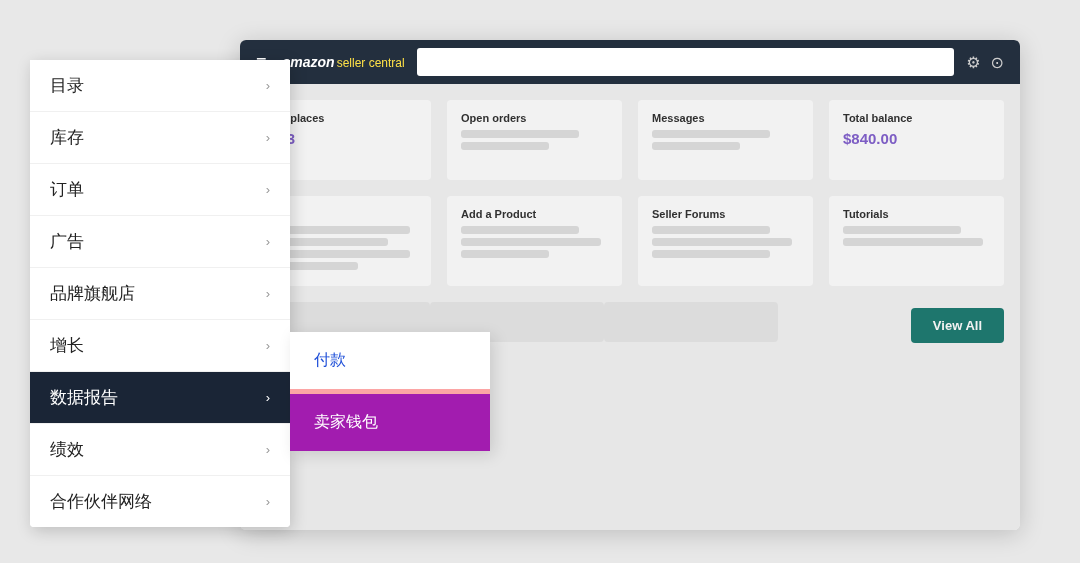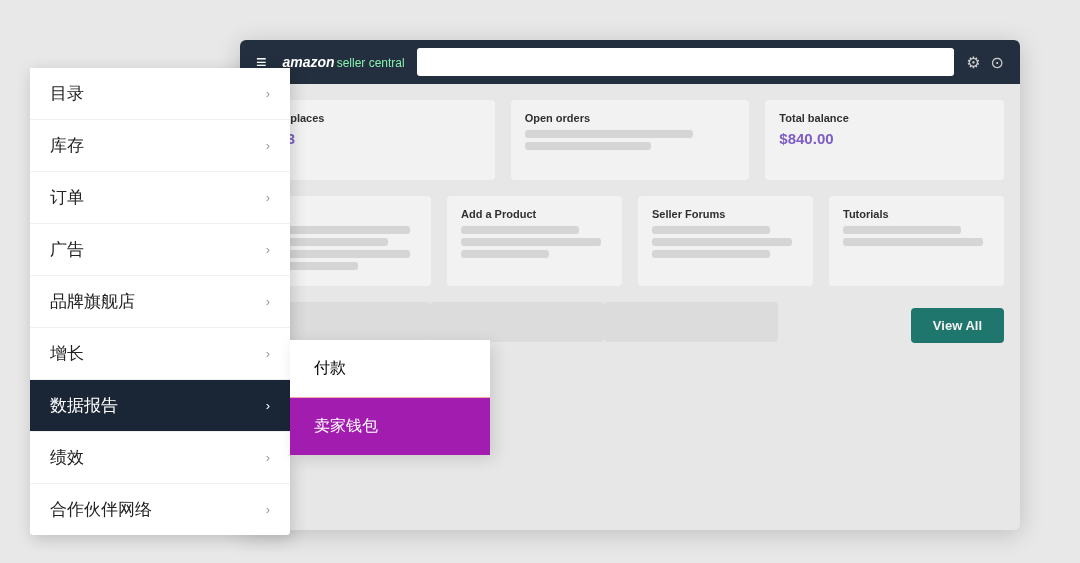--- a/index.html
+++ b/index.html
@@ -60,21 +60,21 @@
     }
 
     .amazon-logo .amazon-text {
       color: #fff;
       font-size: 14px;
       font-weight: bold;
       font-style: italic;
     }
 
     .amazon-logo .seller-central-text {
-      color: #86efac;
+      color: #fde047;
       font-size: 12px;
     }
 
     .search-bar {
       flex: 1;
       background: #fff;
       border-radius: 3px;
       height: 28px;
       display: flex;
       align-items: center;
@@ -192,21 +192,21 @@
     .bottom-card {
       background: #e8e8e8;
       border-radius: 4px;
       height: 40px;
       flex: 1;
     }
 
     
     .dropdown-overlay {
       position: absolute;
-      top: 8px;
+      top: 0;
       left: 30px;
       width: 260px;
       height: 485px;
       display: flex;
       flex-direction: column;
     }
 
     
     .main-menu {
       background: #fff;
@@ -244,23 +244,23 @@
       color: #999;
     }
 
     .menu-item.active .chevron {
       color: #fff;
     }
 
     .submenu-item {
       padding: 18px 24px;
       font-size: 16px;
-      color: #000000;
+      color: #1d4ed8;
       cursor: pointer;
-      border-bottom: 1px solid #fca5a5;
+      border-bottom: 5px solid #fca5a5;
       background: #fff;
     }
 
     .submenu-item:last-child {
       border-bottom: none;
     }
 
     .submenu-item.active {
       background: #a21caf;
       color: #fff;
@@ -301,20 +301,25 @@
 
     <div class="dashboard-content">
 
       <div class="dashboard-row">
         <div class="dashboard-card">
           <div class="card-title">rketplaces</div>
           <div class="card-value">823</div>
         </div>
         <div class="dashboard-card">
           <div class="card-title">Open orders</div>
+          <div class="card-line medium"></div>
+          <div class="card-line short"></div>
+        </div>
+        <div class="dashboard-card">
+          <div class="card-title">Messages</div>
           <div class="card-line medium"></div>
           <div class="card-line short"></div>
         </div>
         <div class="dashboard-card">
           <div class="card-title">Total balance</div>
           <div class="card-value">$840.00</div>
         </div>
       </div>
 
       <div class="dashboard-row">

